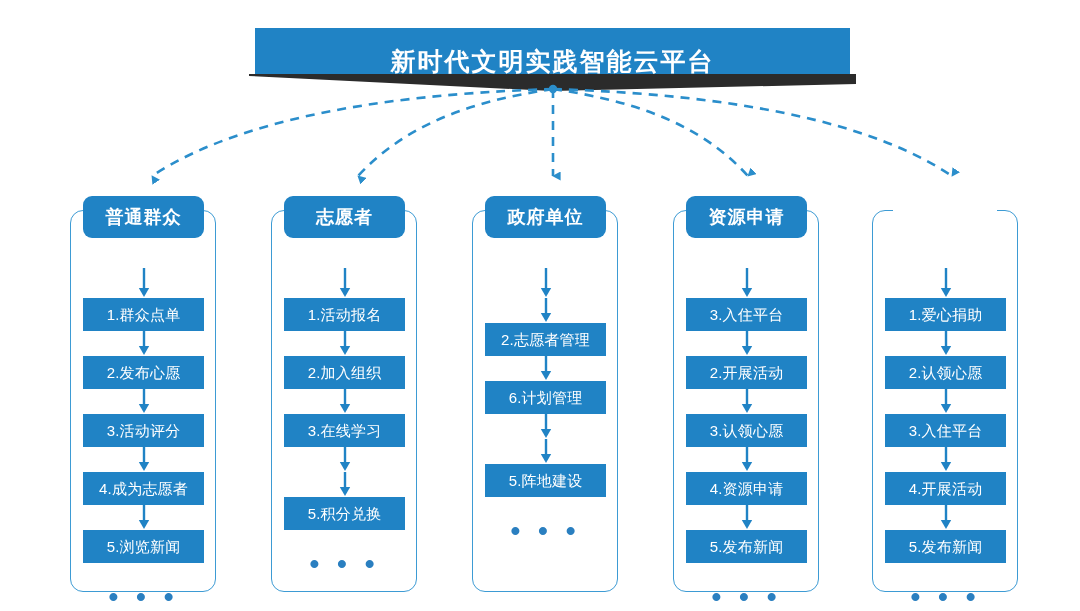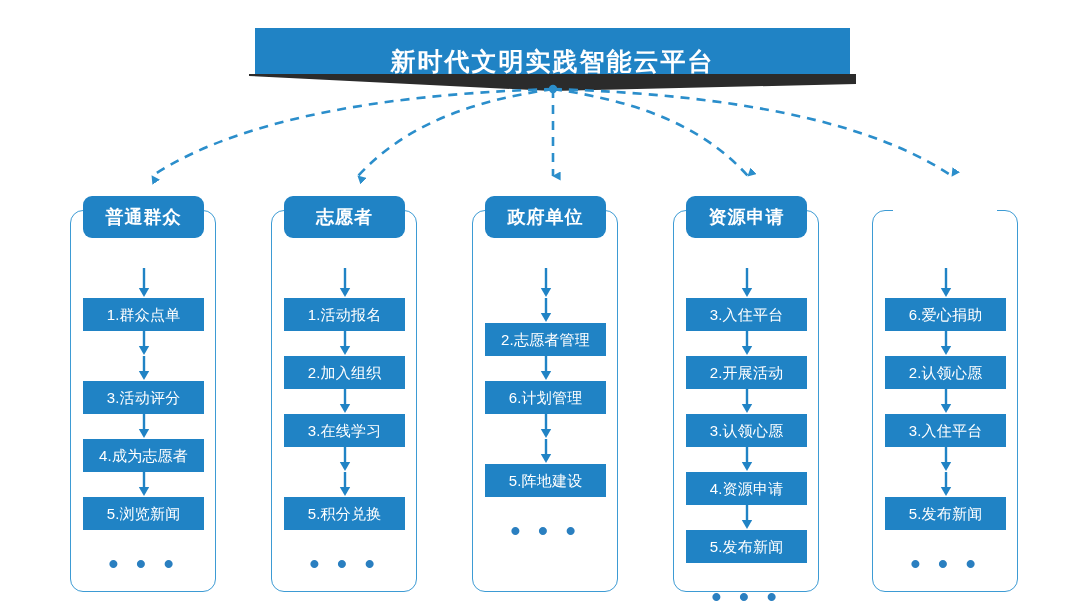--- a/index.html
+++ b/index.html
@@ -231,20 +231,23 @@
       </div>
       <div class="item-box">
           <span class="item-label">1.群众点单</span>
         </div>
       <div class="item-arrow">
         <svg width="11" height="25" viewBox="0 0 11 25">
             <line x1="5.5" y1="0" x2="5.5" y2="16" stroke="#2083c5" stroke-width="2.4"></line>
             <polygon points="0.3,15 10.7,15 5.5,24" fill="#2083c5"></polygon>
           </svg>
       </div>
+      <div class="item-box">
+          <span class="item-label">2.发布心愿</span>
+        </div>
       <div class="item-arrow">
         <svg width="11" height="25" viewBox="0 0 11 25">
             <line x1="5.5" y1="0" x2="5.5" y2="16" stroke="#2083c5" stroke-width="2.4"></line>
             <polygon points="0.3,15 10.7,15 5.5,24" fill="#2083c5"></polygon>
           </svg>
       </div>
       <div class="item-box">
           <span class="item-label">3.活动评分</span>
         </div>
       <div class="item-arrow">
@@ -432,21 +435,21 @@
     <div class="col-card"></div>
     <div class="col-notch"></div>
     <div class="col-items">
       <div class="head-arrow">
         <svg width="11" height="30" viewBox="0 0 11 30">
             <line x1="5.5" y1="0" x2="5.5" y2="21" stroke="#2083c5" stroke-width="2.4"></line>
             <polygon points="0.3,20 10.7,20 5.5,29" fill="#2083c5"></polygon>
           </svg>
       </div>
       <div class="item-box">
-          <span class="item-label">6.爱心捐助</span>
+          <span class="item-label">1.爱心捐助</span>
         </div>
       <div class="item-arrow">
         <svg width="11" height="25" viewBox="0 0 11 25">
             <line x1="5.5" y1="0" x2="5.5" y2="16" stroke="#2083c5" stroke-width="2.4"></line>
             <polygon points="0.3,15 10.7,15 5.5,24" fill="#2083c5"></polygon>
           </svg>
       </div>
       <div class="item-box">
           <span class="item-label">2.认领心愿</span>
         </div>
@@ -458,20 +461,23 @@
       </div>
       <div class="item-box">
           <span class="item-label">3.入住平台</span>
         </div>
       <div class="item-arrow">
         <svg width="11" height="25" viewBox="0 0 11 25">
             <line x1="5.5" y1="0" x2="5.5" y2="16" stroke="#2083c5" stroke-width="2.4"></line>
             <polygon points="0.3,15 10.7,15 5.5,24" fill="#2083c5"></polygon>
           </svg>
       </div>
+      <div class="item-box">
+          <span class="item-label">4.开展活动</span>
+        </div>
       <div class="item-arrow">
         <svg width="11" height="25" viewBox="0 0 11 25">
             <line x1="5.5" y1="0" x2="5.5" y2="16" stroke="#2083c5" stroke-width="2.4"></line>
             <polygon points="0.3,15 10.7,15 5.5,24" fill="#2083c5"></polygon>
           </svg>
       </div>
       <div class="item-box">
           <span class="item-label">5.发布新闻</span>
         </div>
       <div class="col-ellipsis">• • •</div>

